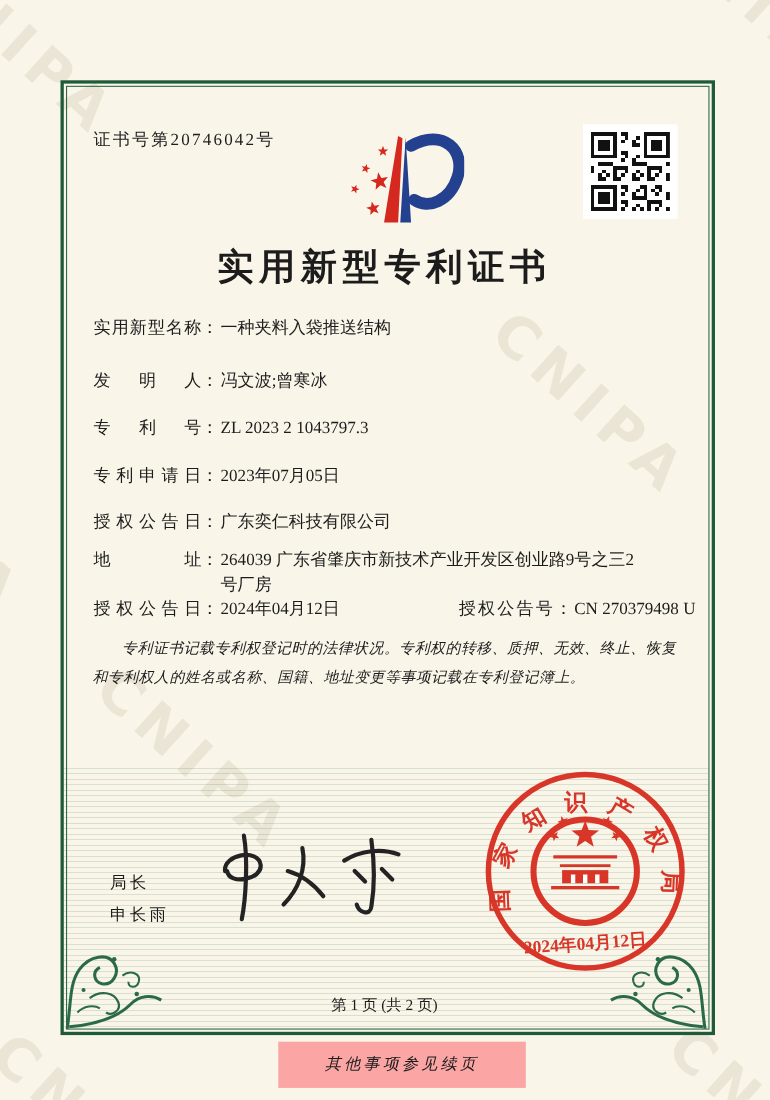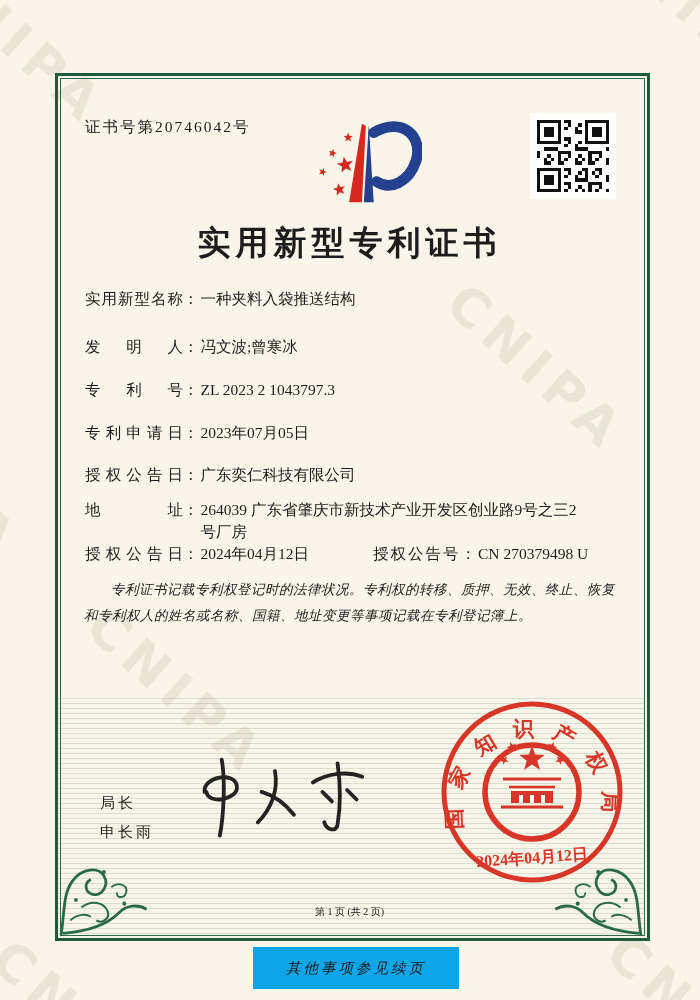--- a/index.html
+++ b/index.html
@@ -43,37 +43,37 @@
     position:absolute;left:55px;top:221px;width:589px;z-index:3;
     text-align:center;font-size:33px;font-weight:bold;letter-spacing:5px;
   }
   
   .frow{position:absolute;left:85px;width:540px;z-index:3;font-size:15.5px;line-height:22px;}
   .flabel{display:inline-block;width:98px;text-align:justify;text-align-last:justify;vertical-align:top;}
   .fcolon{display:inline-block;vertical-align:top;margin-right:2px;}
   .fvalue{display:inline-block;vertical-align:top;}
   .fvalue.addr{width:386px;}
   .grant2{position:absolute;left:288px;top:0;white-space:nowrap;}
-  .glabel{letter-spacing:2px;}
+  .glabel{letter-spacing:2px;margin-left:44px;}
   
   .paras{position:absolute;left:84px;top:577px;width:535px;z-index:3;}
   .paras p{
     margin:0 0 10px 0;font-size:13.5px;line-height:1.95;
     text-indent:2em;font-style:italic;letter-spacing:0.5px;
   }
   
   .signer{position:absolute;left:88px;top:788px;z-index:3;font-size:15.5px;letter-spacing:3px;line-height:29px;}
   .signer div{font-family:"Liberation Sans","DejaVu Sans",sans-serif;font-size:15px;margin-left:12px;}
   .sig-svg{position:absolute;left:185px;top:752px;width:195px;height:95px;z-index:3;}
   
   .seal{position:absolute;left:437px;top:697px;width:190px;height:190px;z-index:4;opacity:0.93;}
   
-  .page-note{position:absolute;left:55px;top:905px;width:589px;z-index:3;text-align:center;font-size:10px;}
+  .page-note{position:absolute;left:55px;top:905px;width:589px;z-index:3;text-align:center;font-size:14px;}
   .cont-box{
-    position:absolute;left:253px;top:947px;width:206px;height:42px;background:#0ea5e9;z-index:3;
+    position:absolute;left:253px;top:947px;width:225px;height:42px;background:#fca5a5;z-index:3;
     text-align:center;line-height:42px;font-size:14.5px;font-style:italic;letter-spacing:3px;
   }
 </style>
 </head>
 <body>
 
 <div class="wm" style="left:-45px;top:-55px;">CNIPA</div>
 <div class="wm" style="left:630px;top:-90px;">CNIPA</div>
 <div class="wm" style="left:475px;top:272px;">CNIPA</div>
 <div class="wm" style="left:-130px;top:380px;">CNIPA</div>

